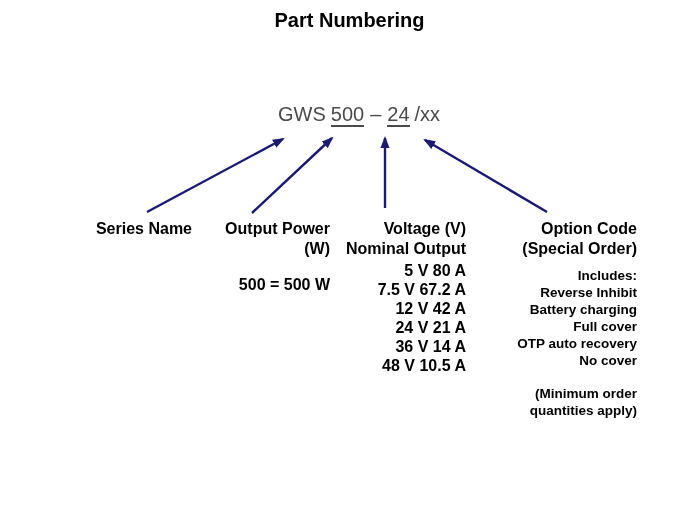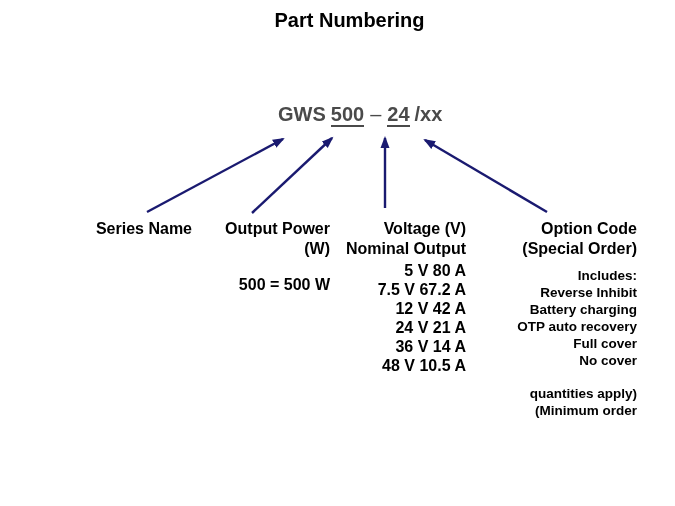--- a/index.html
+++ b/index.html
@@ -27,21 +27,21 @@
   }
   .part-number {
     position: absolute;
     top: 102px;
     left: 278px;
     font-size: 20px;
     line-height: 24px;
     color: #4a4a4a;
     white-space: nowrap;
   }
-  .part-number .seg { margin-right: 5px; font-weight: bold; }
+  .part-number .seg { margin-right: 5px; }
   .part-number .sep { margin-right: 6px; margin-left: 1px; }
   .part-number .u {
     border-bottom: 2px solid #4a4a4a;
     padding-bottom: 0px;
   }
   .part-number .last { margin-right: 0; }
   #arrow-layer {
     position: absolute;
     top: 0;
     left: 0;
@@ -142,23 +142,23 @@
     </div>
   </div>
 
   <div id="col-option" class="col">
     <div class="hline">Option Code</div>
     <div class="hline">(Special Order)</div>
     <div class="option-list">
       <div class="oline">Includes:</div>
       <div class="oline">Reverse Inhibit</div>
       <div class="oline">Battery charging</div>
+      <div class="oline">Full cover</div>
       <div class="oline">OTP auto recovery</div>
-      <div class="oline">Full cover</div>
       <div class="oline">No cover</div>
     </div>
     <div class="option-note">
+      <div class="nline">(Minimum order</div>
       <div class="nline">quantities apply)</div>
-      <div class="nline">(Minimum order</div>
     </div>
   </div>
 
 </div>
 
 </body></html>

